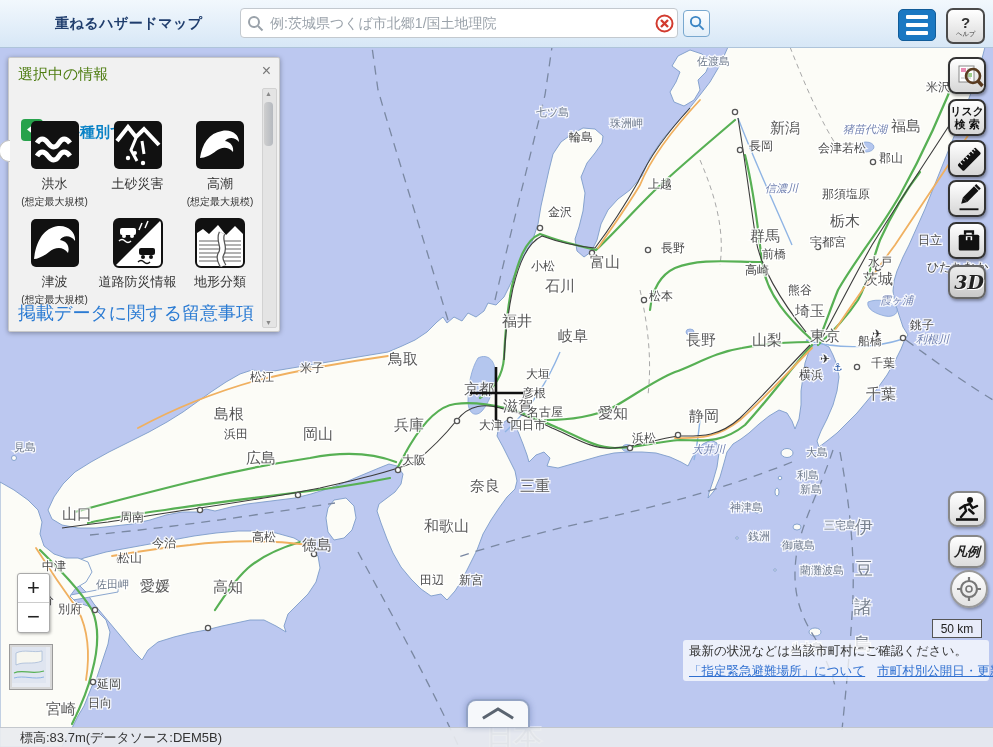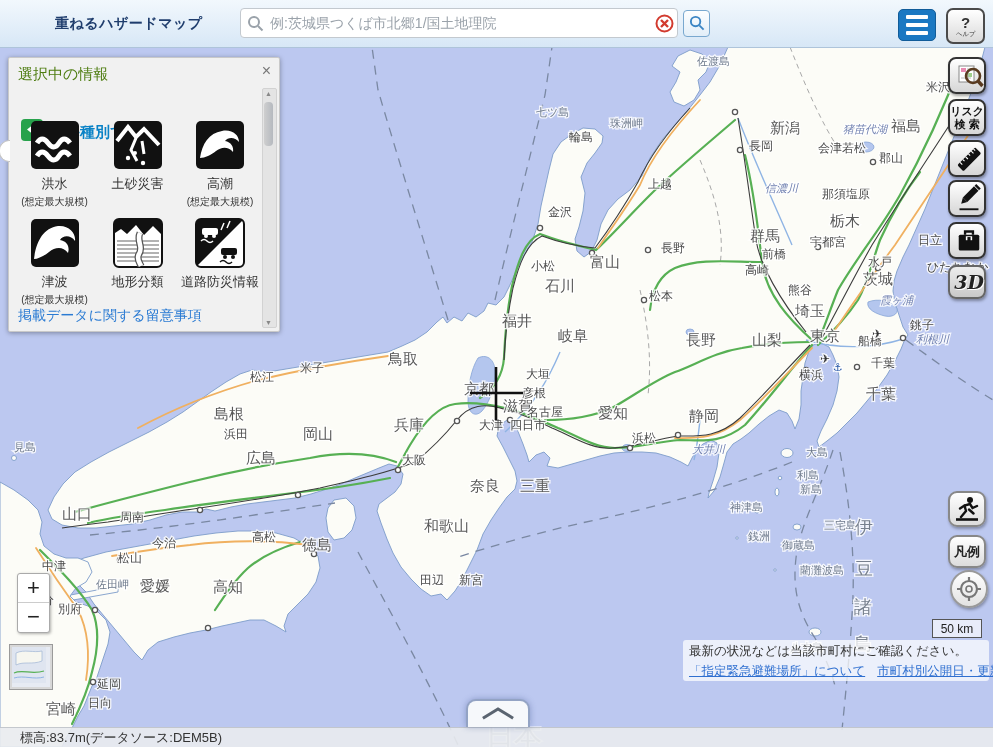--- a/index.html
+++ b/index.html
@@ -41,36 +41,36 @@
   .panel-title{position:absolute;left:9px;top:7px;font-size:15px;color:#4d7c0f;}
   .panel-close{position:absolute;right:8px;top:4px;font-size:16px;color:#777;cursor:pointer;}
   .cat-row{position:absolute;left:12px;top:33px;display:flex;align-items:center;gap:7px;cursor:pointer;margin-top:28px;}
   .cat-label{font-size:15px;font-weight:bold;color:#0a82c6;}
   .dgrid{position:absolute;left:4px;top:58px;width:248px;display:grid;
     grid-template-columns:83px 83px 82px;grid-auto-rows:98px;}
   .cell{text-align:center;cursor:pointer;}
   .dicon{display:inline-block;width:50px;height:50px;margin-top:4px;}
   .dlabel{display:block;font-size:13px;color:#333;margin-top:1px;white-space:nowrap;}
   .dsub{display:block;font-size:10px;color:#333;margin-top:2px;}
-  .panel-link{position:absolute;left:9px;bottom:6px;font-size:14px;color:#2b7bd3;cursor:pointer;}
+  .panel-link{position:absolute;left:9px;bottom:6px;font-size:18px;color:#2b7bd3;cursor:pointer;}
   .pscroll{position:absolute;right:2px;top:30px;bottom:3px;width:13px;background:#e4e4e4;
     border:1px solid #d2d2d2;border-radius:2px;font-size:7px;color:#888;text-align:center;cursor:pointer;}
   .pthumb{position:absolute;left:1px;top:13px;width:9px;height:44px;background:linear-gradient(90deg,#cfcfcf,#b5b9bf);border-radius:4px;}
   .parr{position:absolute;left:0;width:11px;}
 
   
   .tool-btn{position:absolute;left:948px;width:38px;height:37px;border:2px solid #333;border-radius:8px;
     background:linear-gradient(#ffffff,#d6d6d6);box-shadow:1px 2px 3px rgba(0,0,0,.35);
     display:flex;align-items:center;justify-content:flex-end;cursor:pointer;z-index:20;box-sizing:border-box;}
   .risk-txt{font-size:11px;font-weight:bold;color:#111;line-height:1.15;text-align:center;}
   .t3d{font-family:"DejaVu Serif","Liberation Serif",serif;font-style:italic;font-weight:bold;
     font-size:19px;color:#222;text-shadow:1px 1px 0 #fff;}
   .round-btn{position:absolute;border:2px solid #888;border-radius:9px;
     background:linear-gradient(#ffffff,#dcdcdc);box-shadow:1px 2px 3px rgba(0,0,0,.3);
-    display:flex;align-items:center;justify-content:center;cursor:pointer;z-index:20;box-sizing:border-box;}
+    display:flex;align-items:center;justify-content:center;cursor:pointer;z-index:20;box-sizing:border-box;font-style:italic;}
   .legend-txt{font-size:13px;font-weight:bold;color:#222;}
   .gps-btn{position:absolute;left:950px;top:570px;width:38px;height:38px;border-radius:50%;
     border:2px solid #999;background:linear-gradient(#ffffff,#e2e2e2);box-shadow:1px 2px 3px rgba(0,0,0,.3);
     display:flex;align-items:center;justify-content:center;cursor:pointer;z-index:20;box-sizing:border-box;}
   .scalebox{position:absolute;left:932px;top:619px;width:48px;height:17px;z-index:20;
     background:rgba(255,255,255,.65);border:1px solid #555;font-size:12px;color:#222;
     display:flex;align-items:center;justify-content:center;}
 
   
   .zoomctl{position:absolute;left:17px;top:573px;width:31px;z-index:20;background:#fff;
@@ -423,55 +423,55 @@
               <path d="M4 41 C6 24 13 10 28 8 C39 7 46 15 45 23 C41 17 33 17 30 22 C37 23 40 29 38 35 C33 28 25 29 19 34 C14 38 8 41 4 41 Z" fill="#fff"></path>
             </svg>
         </span>
         <span class="dlabel">津波</span>
         <span class="dsub">(想定最大規模)</span>
       </div>
       <div class="cell">
         <span class="dicon">
           <svg width="50" height="50" viewBox="0 0 50 50">
               <rect x="1" y="1" width="48" height="48" rx="5" fill="#fff" stroke="#111" stroke-width="2"></rect>
+              <polygon points="2,2 48,2 2,48" fill="#111"></polygon>
+              <rect x="7" y="10" width="16" height="7" rx="2" fill="#fff"></rect>
+              <circle cx="11" cy="18" r="2" fill="#fff"></circle>
+              <circle cx="19" cy="18" r="2" fill="#fff"></circle>
+              <path d="M29 5 l-3 7 M35 3 l-3 7" stroke="#fff" stroke-width="1.5"></path>
+              <path d="M6 23 q3 -3 6 0 t6 0" stroke="#fff" stroke-width="1.5" fill="none"></path>
+              <rect x="26" y="30" width="16" height="7" rx="2" fill="#111"></rect>
+              <circle cx="30" cy="39" r="2" fill="#111"></circle>
+              <circle cx="38" cy="39" r="2" fill="#111"></circle>
+              <path d="M25 44 q3 -3 6 0 t6 0" stroke="#111" stroke-width="1.5" fill="none"></path>
+            </svg>
+        </span>
+        <span class="dlabel">道路防災情報</span>
+        <span class="dsub"></span>
+      </div>
+      <div class="cell">
+        <span class="dicon">
+          <svg width="50" height="50" viewBox="0 0 50 50">
+              <rect x="1" y="1" width="48" height="48" rx="5" fill="#fff" stroke="#111" stroke-width="2"></rect>
               <path d="M2 2 H48 V16 L40 8 L31 17 L23 7 L14 16 L8 11 L2 15 Z" fill="#111"></path>
               <g stroke="#999" stroke-width="1.6">
                 <line x1="4" y1="23" x2="46" y2="23"></line>
                 <line x1="4" y1="27" x2="46" y2="27"></line>
                 <line x1="4" y1="31" x2="46" y2="31"></line>
                 <line x1="4" y1="35" x2="46" y2="35"></line>
                 <line x1="4" y1="39" x2="46" y2="39"></line>
                 <line x1="4" y1="43" x2="46" y2="43"></line>
               </g>
               <path d="M27 15 C23 23 31 29 26 36 C23 41 27 45 28 48" stroke="#555" stroke-width="7" fill="none"></path>
               <path d="M27 15 C23 23 31 29 26 36 C23 41 27 45 28 48" stroke="#fff" stroke-width="4.5" fill="none"></path>
             </svg>
         </span>
         <span class="dlabel">地形分類</span>
         <span class="dsub"></span>
       </div>
-      <div class="cell">
-        <span class="dicon">
-          <svg width="50" height="50" viewBox="0 0 50 50">
-              <rect x="1" y="1" width="48" height="48" rx="5" fill="#fff" stroke="#111" stroke-width="2"></rect>
-              <polygon points="2,2 48,2 2,48" fill="#111"></polygon>
-              <rect x="7" y="10" width="16" height="7" rx="2" fill="#fff"></rect>
-              <circle cx="11" cy="18" r="2" fill="#fff"></circle>
-              <circle cx="19" cy="18" r="2" fill="#fff"></circle>
-              <path d="M29 5 l-3 7 M35 3 l-3 7" stroke="#fff" stroke-width="1.5"></path>
-              <path d="M6 23 q3 -3 6 0 t6 0" stroke="#fff" stroke-width="1.5" fill="none"></path>
-              <rect x="26" y="30" width="16" height="7" rx="2" fill="#111"></rect>
-              <circle cx="30" cy="39" r="2" fill="#111"></circle>
-              <circle cx="38" cy="39" r="2" fill="#111"></circle>
-              <path d="M25 44 q3 -3 6 0 t6 0" stroke="#111" stroke-width="1.5" fill="none"></path>
-            </svg>
-        </span>
-        <span class="dlabel">道路防災情報</span>
-        <span class="dsub"></span>
-      </div>
     </div>
     <div class="panel-link">掲載データに関する留意事項</div>
     <div class="pscroll">
       <span class="parr" style="top:1px;">▲</span>
       <span class="pthumb"></span>
       <span class="parr" style="bottom:1px;">▼</span>
     </div>
   </div>
 
   <div class="tool-btn" style="top:57px;">

